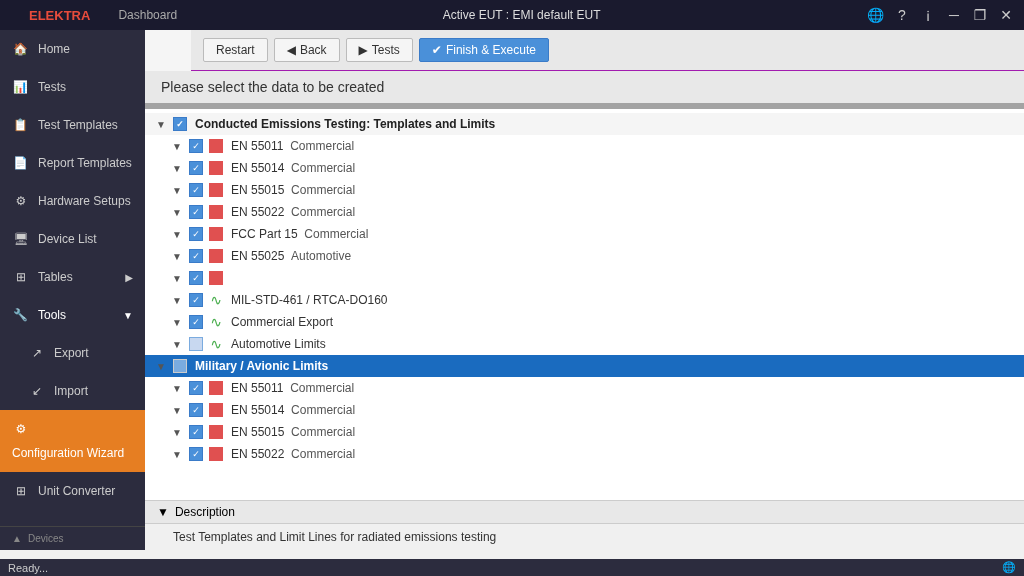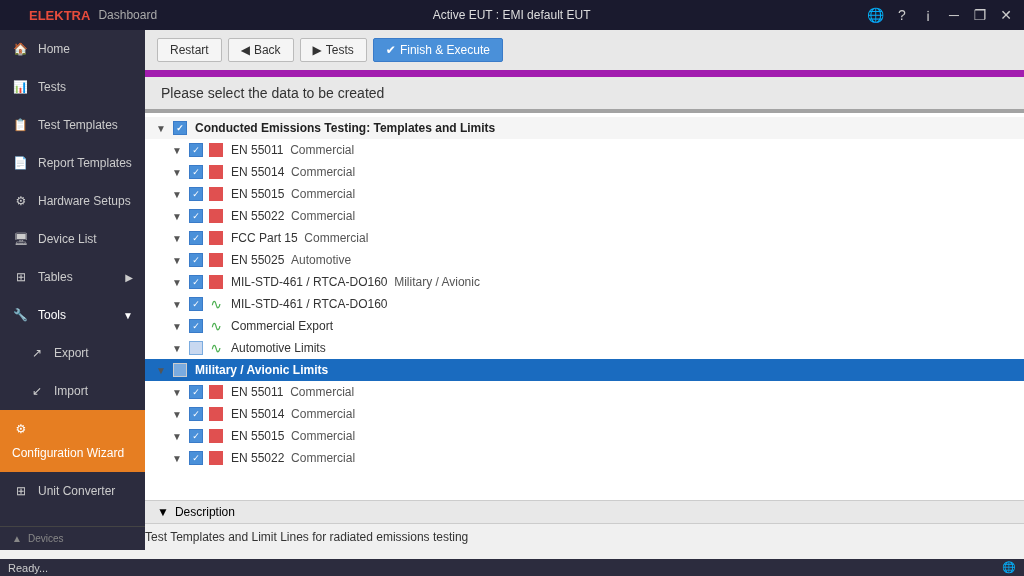--- a/index.html
+++ b/index.html
@@ -1,68 +1,68 @@
 <!DOCTYPE html>
 <html><head>
   <meta charset="utf-8">
   <style>
     * { margin: 0; padding: 0; box-sizing: border-box; }
     body { font-family: 'Segoe UI', Arial, sans-serif; font-size: 12px; background: #f0f0f0; width: 1024px; height: 576px; overflow: hidden; display: flex; flex-direction: column; }
 
     
     .title-bar { background: #1a1a2e; color: white; height: 30px; display: flex; align-items: center; padding: 0 8px; gap: 8px; flex-shrink: 0; }
     .title-bar .logo { color: #e74c3c; font-weight: bold; font-size: 13px; padding-left: 21px; }
-    .title-bar .dashboard { color: #aaa; font-size: 12px; margin-left: 0; }
+    .title-bar .dashboard { color: #aaa; font-size: 12px; margin-left: 20px; }
     .title-bar .center-title { flex: 1; text-align: center; color: #ddd; font-size: 12px; }
     .title-bar .controls { display: flex; gap: 6px; align-items: center; }
     .title-bar .ctrl-btn { color: #ccc; font-size: 14px; cursor: pointer; width: 20px; text-align: center; }
 
     
     .app-body { display: flex; flex: 1; overflow: hidden; }
 
     
     .sidebar { width: 145px; background: #2c2c3e; display: flex; flex-direction: column; flex-shrink: 0; overflow: hidden; }
     .sidebar-item { display: flex; align-items: center; padding: 10px 12px; color: #ccc; cursor: pointer; gap: 8px; font-size: 12px; }
     .sidebar-item.active { background: #e67e22; color: white; }
     .sidebar-item .si-icon { width: 18px; height: 18px; display: flex; align-items: center; justify-content: center; flex-shrink: 0; }
     .sidebar-item.has-arrow .arrow { margin-left: auto; font-size: 10px; }
     .sidebar-bottom { margin-top: auto; border-top: 1px solid #444; }
     .sidebar-footer { padding: 6px 12px; color: #888; font-size: 10px; display: flex; align-items: center; gap: 6px; cursor: pointer; }
 
     
     .content { flex: 1; display: flex; flex-direction: column; overflow: hidden; background: #f5f5f5; }
 
     
-    .toolbar { background: #e8e8e8; border-bottom: 7px solid #a21caf; padding: 8px 12px; display: flex; align-items: center; gap: 6px; flex-shrink: 0; }
+    .toolbar { background: #e8e8e8; border-bottom: 1px solid #a21caf; padding: 8px 12px; display: flex; align-items: center; gap: 6px; flex-shrink: 0; margin-left: 46px; }
     .tool-btn { background: #f5f5f5; border: 1px solid #bbb; padding: 4px 12px; font-size: 12px; cursor: pointer; display: flex; align-items: center; gap: 4px; color: #333; border-radius: 2px; }
     .tool-btn.primary { background: #4a90d9; color: white; border-color: #3a7bc8; }
 
     
-    .page-header { background: #e8e8e8; padding: 8px 16px; border-bottom: 4px solid #a3a3a3; flex-shrink: 0; }
+    .page-header { background: #e8e8e8; padding: 8px 16px; border-bottom: 6px solid #a3a3a3; flex-shrink: 0; }
     .page-header h2 { font-size: 14px; color: #333; font-weight: normal; }
 
     
     .tree-container { flex: 1; overflow-y: auto; background: white; padding: 4px 0; }
     .tree-item { display: flex; align-items: center; padding: 2px 8px; min-height: 22px; cursor: pointer; gap: 4px; }
     .tree-item.selected { background: #1a6bbf; color: white; }
     .tree-item.selected .item-label { color: white; }
     .tree-expand { width: 16px; height: 16px; display: flex; align-items: center; justify-content: center; color: #555; font-size: 10px; flex-shrink: 0; cursor: pointer; }
     .tree-checkbox { width: 14px; height: 14px; border: 1px solid #888; background: white; display: flex; align-items: center; justify-content: center; flex-shrink: 0; cursor: pointer; }
     .tree-checkbox.checked { background: #4a90d9; border-color: #3a7bc8; color: white; font-size: 9px; }
     .tree-checkbox.partial { background: #c8d8f0; border-color: #7aabdf; }
     .red-icon { width: 14px; height: 14px; background: #e05050; display: flex; align-items: center; justify-content: center; flex-shrink: 0; margin-left: 2px; }
     .green-icon { width: 14px; height: 14px; background: transparent; display: flex; align-items: center; justify-content: center; flex-shrink: 0; margin-left: 2px; }
     .item-label { font-size: 12px; color: #333; margin-left: 4px; }
     .item-label .category { color: #555; }
     .indent1 { padding-left: 24px; }
 
     
     .description-bar { background: #e8e8e8; border-top: 1px solid #ccc; flex-shrink: 0; }
     .desc-header { padding: 4px 12px; display: flex; align-items: center; gap: 6px; cursor: pointer; border-bottom: 1px solid #ccc; }
-    .desc-body { padding: 6px 0; font-size: 12px; color: #333; background: #f0f0f0; }
+    .desc-body { padding: 6px 28px; font-size: 12px; color: #333; background: #f0f0f0; }
 
     
     .status-bar { background: #2c2c3e; color: #aaa; font-size: 11px; padding: 2px 8px; display: flex; align-items: center; gap: 8px; flex-shrink: 0; margin-top: 9px; }
     .status-bar .status-text { color: #ccc; }
     .status-bar .network-icon { margin-left: auto; color: #4caf50; }
 
     
     .tree-container::-webkit-scrollbar { width: 8px; }
     .tree-container::-webkit-scrollbar-track { background: #f0f0f0; }
     .tree-container::-webkit-scrollbar-thumb { background: #bbb; border-radius: 2px; }
@@ -217,21 +217,20 @@
         <div class="tree-expand">▼</div>
         <div class="tree-checkbox checked">✓</div>
         <div class="red-icon"></div>
         <span class="item-label">EN 55025 &nbsp;<span class="category">Automotive</span></span>
       </div>
 
       <div class="tree-item indent1">
         <div class="tree-expand">▼</div>
         <div class="tree-checkbox checked">✓</div>
         <div class="red-icon"></div>
-        <span class="item-label">MIL-STD-461 / RTCA-DO160 &nbsp;<span class="category">Military / Avionic</span></span>
       </div>
 
       <div class="tree-item indent1">
         <div class="tree-expand">▼</div>
         <div class="tree-checkbox checked">✓</div>
         <div class="green-icon" style="color:#4caf50; font-size:14px;">∿</div>
         <span class="item-label">MIL-STD-461 / RTCA-DO160</span>
       </div>
 
       <div class="tree-item indent1">

